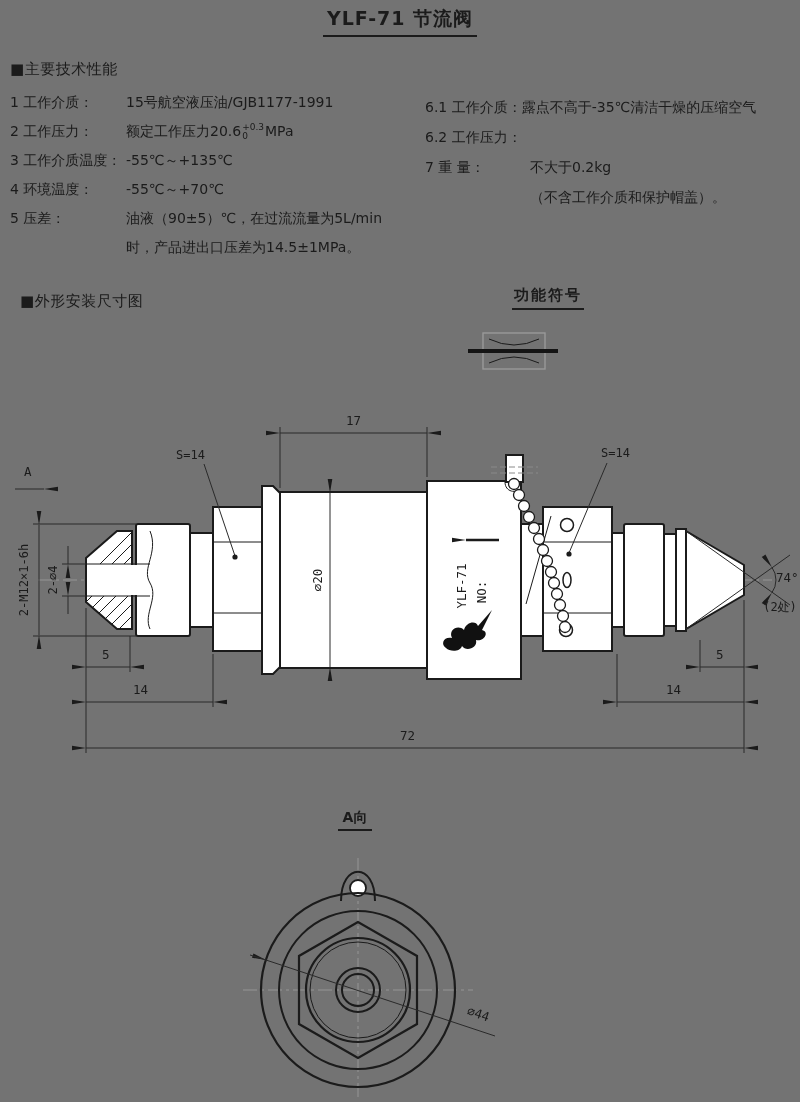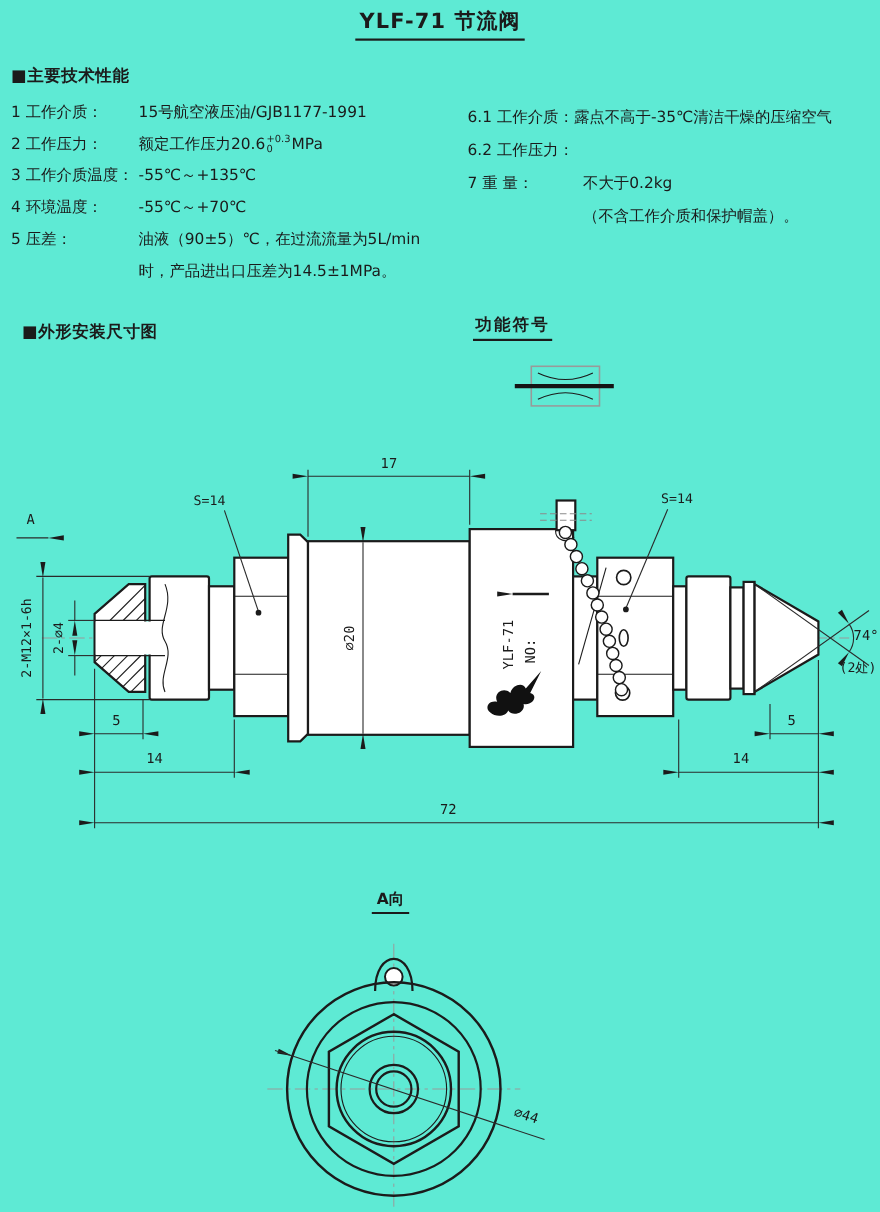--- a/index.html
+++ b/index.html
@@ -1,40 +1,40 @@
 <!DOCTYPE html>
 <html><head>
 <meta charset="utf-8">
 <style>
   html,body{margin:0;padding:0;background:#e8e8e8;}
-  .page{position:relative;width:800px;height:1102px;background:#5eead4;margin:0 auto;
+  .page{position:relative;width:800px;height:1102px;background:#737373;margin:0 auto;
         font-family:"DejaVu Sans","Liberation Sans",sans-serif;color:#1b1b1b;overflow:hidden;}
   
   .title-wrap{position:absolute;top:6px;left:0;width:800px;text-align:center;}
   .title-wrap h1{display:inline-block;margin:0;font-size:19px;font-weight:700;
                  letter-spacing:1px;border-bottom:2px solid #1b1b1b;padding:0 4px 3px 4px;}
   
-  .sec-heading{position:absolute;font-size:15px;font-weight:700;letter-spacing:.5px;}
+  .sec-heading{position:absolute;font-size:15px;font-weight:400;letter-spacing:.5px;}
   .h-tech{top:60px;left:10px;}
   .h-outline{top:292px;left:20px;}
   
   .spec-col{position:absolute;font-size:14px;line-height:29px;}
   .spec-left{top:88px;left:10px;width:410px;}
   .spec-right{top:92px;left:425px;width:372px;line-height:30px;}
   .spec-row{display:flex;align-items:flex-start;}
   .spec-row .lbl{flex:0 0 116px;white-space:nowrap;}
   .spec-right .spec-row .lbl{flex:0 0 auto;}
   .spec-right .spec-row.w-lbl .lbl{flex:0 0 105px;}
   .spec-row .val{white-space:nowrap;}
   .indent2{padding-left:105px;}
   .tol{display:inline-block;vertical-align:-3px;font-size:9px;line-height:9px;
        text-align:left;margin:0 1px;}
   .tol span{display:block;}
   
-  .fn-title{position:absolute;top:286px;left:430px;width:130px;text-align:left;font-size:15px;font-weight:700;}
+  .fn-title{position:absolute;top:286px;left:454px;width:130px;text-align:right;font-size:15px;font-weight:700;}
   .fn-title span{display:inline-block;border-bottom:2px solid #1b1b1b;padding:0 2px 3px 2px;letter-spacing:2px;}
   svg{position:absolute;left:0;}
   .svg-symbol{top:325px;left:452px;}
   .svg-main{top:400px;}
   .svg-bottom{top:795px;}
   .dimtxt{font-family:"DejaVu Sans Mono","Liberation Mono",monospace;font-size:12.5px;fill:#1b1b1b;}
   .dimtxt-s{font-family:"DejaVu Sans Mono","Liberation Mono",monospace;font-size:12px;fill:#1b1b1b;}
   .cjk{font-family:"DejaVu Sans","Liberation Sans",sans-serif;font-size:14px;fill:#1b1b1b;font-weight:600;}
   .outline2{stroke:#1b1b1b;stroke-width:2;fill:#fff;}
   .outline15{stroke:#1b1b1b;stroke-width:1.5;fill:#fff;}

